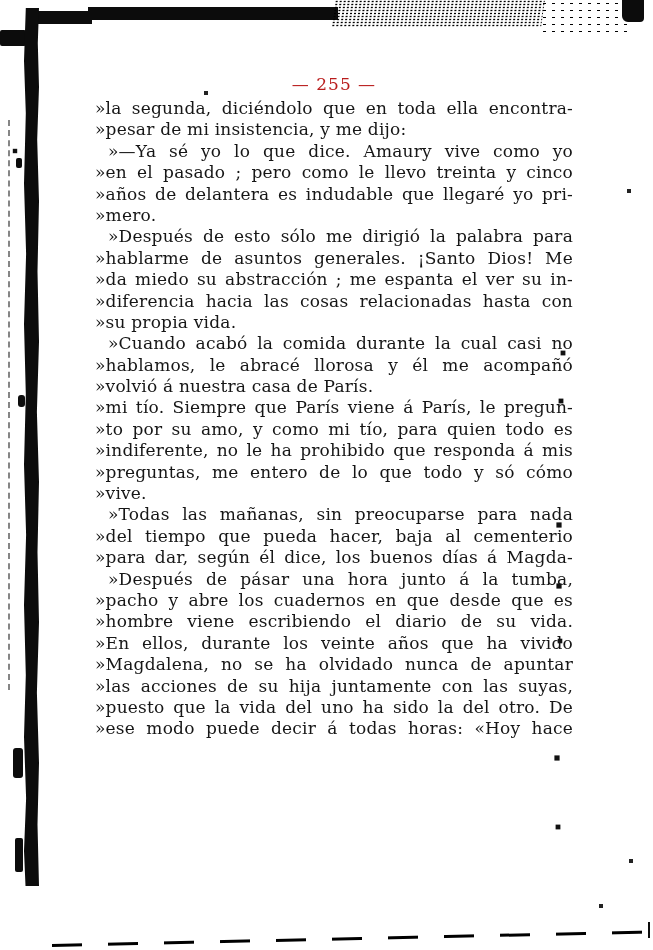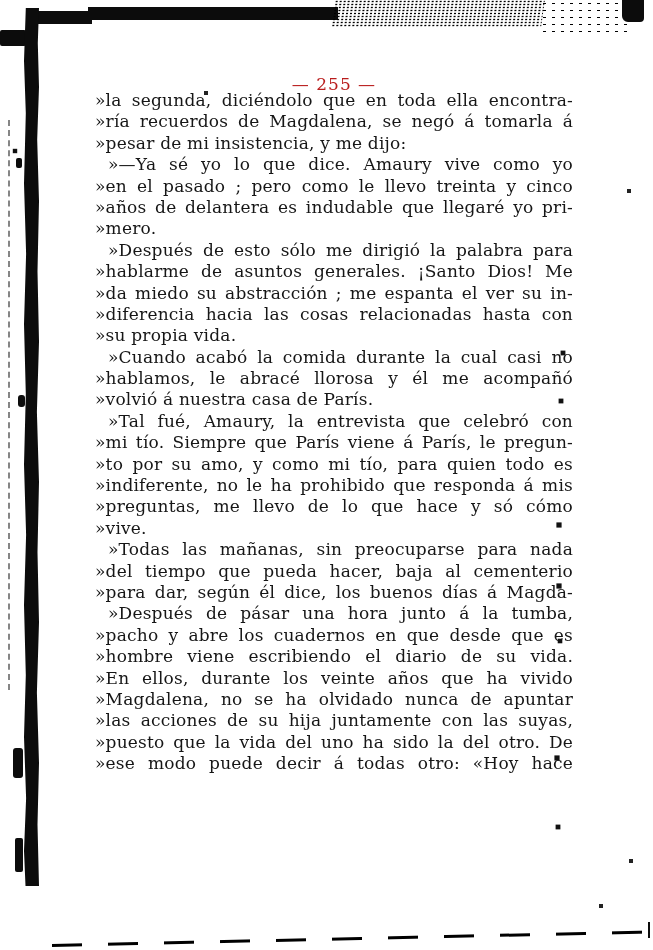--- a/index.html
+++ b/index.html
@@ -11,21 +11,21 @@
     font-family:"DejaVu Serif","Liberation Serif",serif;
     color:#141414;
   }
   
   .page-num{
     position:absolute;left:95px;top:74px;width:478px;
     text-align:center;font-size:17px;letter-spacing:1px;
     color:#b91c1c;
   }
   .text-block{
-    position:absolute;left:95px;top:90px;width:478px;
+    position:absolute;left:95px;top:98px;width:478px;
   }
   .line{
     height:21.4px;line-height:21.4px;
     font-size:17px;
     white-space:normal;
     color:#161616;
     letter-spacing:0.2px;
   }
   .line.j{text-align:justify;text-align-last:justify;}
   .line.in{text-indent:13px;}
@@ -98,44 +98,42 @@
 <div class="art left-blob-3"></div>
 <div class="art left-blob-4"></div>
 <div class="art left-dotted-col"></div>
 <div class="art bottom-dashes"></div>
 <div class="art bottom-right-tick"></div>
 <div class="art margin-specks"></div>
 
 <div class="page-num">— 255 —</div>
 <div class="text-block">
     <div class="line j">»la segunda, diciéndolo que en toda ella encontra-</div>
-    <div class="line j">»ría recuerdos de Magdalena, se negó á tomarla á</div>
     <div class="line">»pesar de mi insistencia, y me dijo:</div>
     <div class="line j in">»—Ya sé yo lo que dice. Amaury vive como yo</div>
     <div class="line j">»en el pasado ; pero como le llevo treinta y cinco</div>
     <div class="line j">»años de delantera es indudable que llegaré yo pri-</div>
     <div class="line">»mero.</div>
     <div class="line j in">»Después de esto sólo me dirigió la palabra para</div>
     <div class="line j">»hablarme de asuntos generales. ¡Santo Dios! Me</div>
     <div class="line j">»da miedo su abstracción ; me espanta el ver su in-</div>
     <div class="line j">»diferencia hacia las cosas relacionadas hasta con</div>
     <div class="line">»su propia vida.</div>
     <div class="line j in">»Cuando acabó la comida durante la cual casi no</div>
     <div class="line j">»hablamos, le abracé llorosa y él me acompañó</div>
     <div class="line">»volvió á nuestra casa de París.</div>
-    <div class="line j in">»Tal fué, Amaury, la entrevista que celebró con</div>
     <div class="line j">»mi tío. Siempre que París viene á París, le pregun-</div>
     <div class="line j">»to por su amo, y como mi tío, para quien todo es</div>
     <div class="line j">»indiferente, no le ha prohibido que responda á mis</div>
-    <div class="line j">»preguntas, me llevo de lo que hace y só cómo</div>
+    <div class="line j">»preguntas, me entero de lo que todo y só cómo</div>
     <div class="line">»vive.</div>
     <div class="line j in">»Todas las mañanas, sin preocuparse para nada</div>
     <div class="line j">»del tiempo que pueda hacer, baja al cementerio</div>
     <div class="line j">»para dar, según él dice, los buenos días á Magda-</div>
     <div class="line j in">»Después de pásar una hora junto á la tumba,</div>
     <div class="line j">»pacho y abre los cuadernos en que desde que es</div>
     <div class="line j">»hombre viene escribiendo el diario de su vida.</div>
     <div class="line j">»En ellos, durante los veinte años que ha vivido</div>
     <div class="line j">»Magdalena, no se ha olvidado nunca de apuntar</div>
     <div class="line j">»las acciones de su hija juntamente con las suyas,</div>
     <div class="line j">»puesto que la vida del uno ha sido la del otro. De</div>
-    <div class="line j">»ese modo puede decir á todas otro: «Hoy hace</div>
+    <div class="line j">»ese modo puede decir á todas horas: «Hoy hace</div>
   </div>
 
 </body></html>

